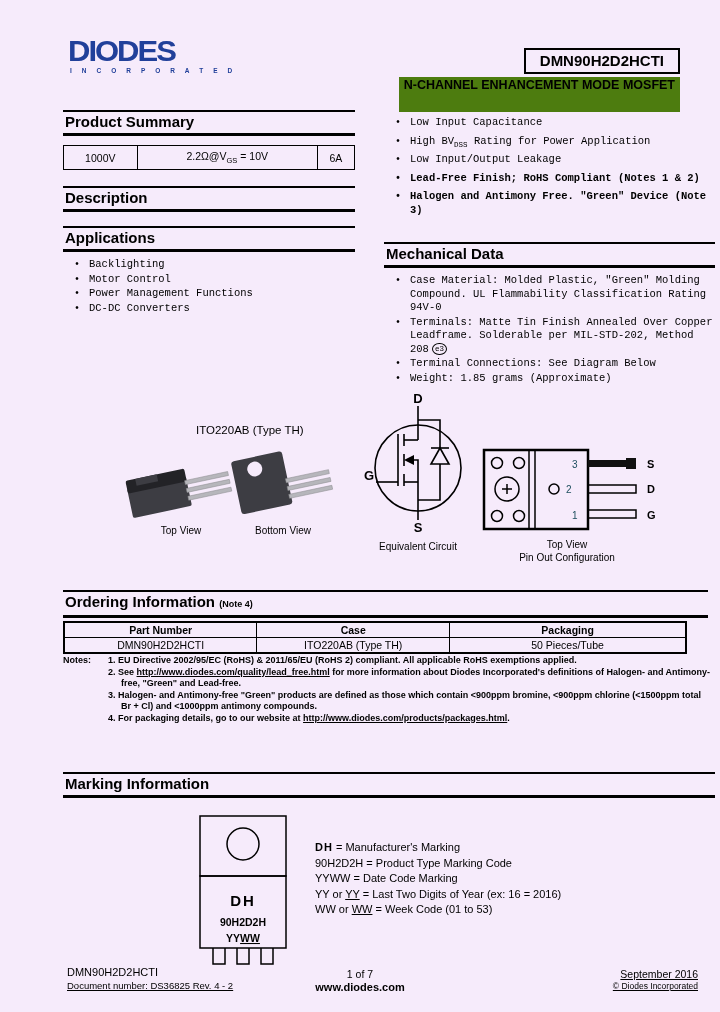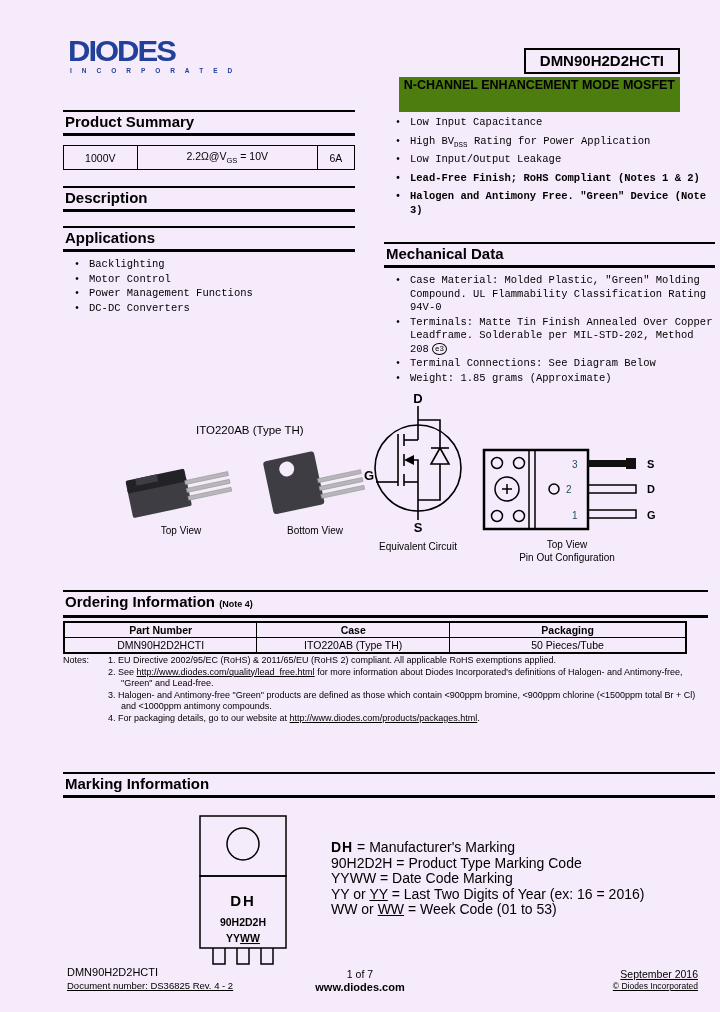--- a/index.html
+++ b/index.html
@@ -47,40 +47,40 @@
   .mt-mech { margin-top:21px; }
 
   .e3badge { display:inline-block; border:1px solid #000; border-radius:50%; font-size:7.5px; line-height:8.5px; padding:1px 2px; vertical-align:1px; margin-left:3px; }
 
   
   #diagram-band { position:absolute; top:392px; left:0; width:720px; height:195px; }
   .pkg-label { position:absolute; left:196px; top:32px; font-size:11.5px; }
   .dwrap { position:absolute; text-align:center; }
   .dcap { font-size:10px; margin-top:3px; }
   #topview-wrap { left:122px; top:60px; width:118px; }
-  #bottomview-wrap { left:259px; top:52px; width:112px; }
+  #bottomview-wrap { left:227px; top:52px; width:112px; }
   #equiv-wrap { left:360px; top:0px; width:116px; }
   #pinout-wrap { left:482px; top:56px; width:205px; }
   #pinout-wrap .dcap { width:170px; line-height:12.5px; }
 
   
   #ordering { position:absolute; top:590px; left:63px; width:645px; }
   #order-table { width:624px; margin-top:3px; border:2px solid #000; }
   #order-table th, #order-table td { border:1px solid #000; font-size:10.5px; text-align:center; padding:1px 2px; }
   #order-table th { font-weight:bold; }
 
-  #notes { position:absolute; top:655px; left:63px; width:648px; display:flex; font-size:9px; line-height:11.5px; }
+  #notes { position:absolute; top:655px; left:63px; width:648px; display:flex; font-size:9px; line-height:11.5px;font-weight:bold; }
   #notes .nlabel { width:45px; flex:none; }
   #notes .nlines div { padding-left:13px; text-indent:-13px; }
   .link-u { text-decoration:underline; }
 
   
   #marking { position:absolute; top:772px; left:63px; width:652px; height:190px; }
   #mark-chip { position:absolute; left:122px; top:42px; }
-  #mark-legend { position:absolute; left:268px; top:68px; font-size:14px; line-height:15.5px; }
+  #mark-legend { position:absolute; left:252px; top:68px; font-size:11px; line-height:15.5px; }
   #mark-legend .dh { font-weight:bold; letter-spacing:1px; }
   .u { text-decoration:underline; }
 
   
   #footer { position:absolute; top:966px; left:0; width:720px; }
   #footer .f-left { position:absolute; left:67px; top:0; }
   #footer .f-center { position:absolute; left:0; width:720px; text-align:center; top:2px; }
   #footer .f-right { position:absolute; right:22px; top:2px; text-align:right;text-decoration:underline; }
   .f-part { font-size:11px; }
   .f-doc { font-size:9.5px; margin-top:2px;text-decoration:underline; }

